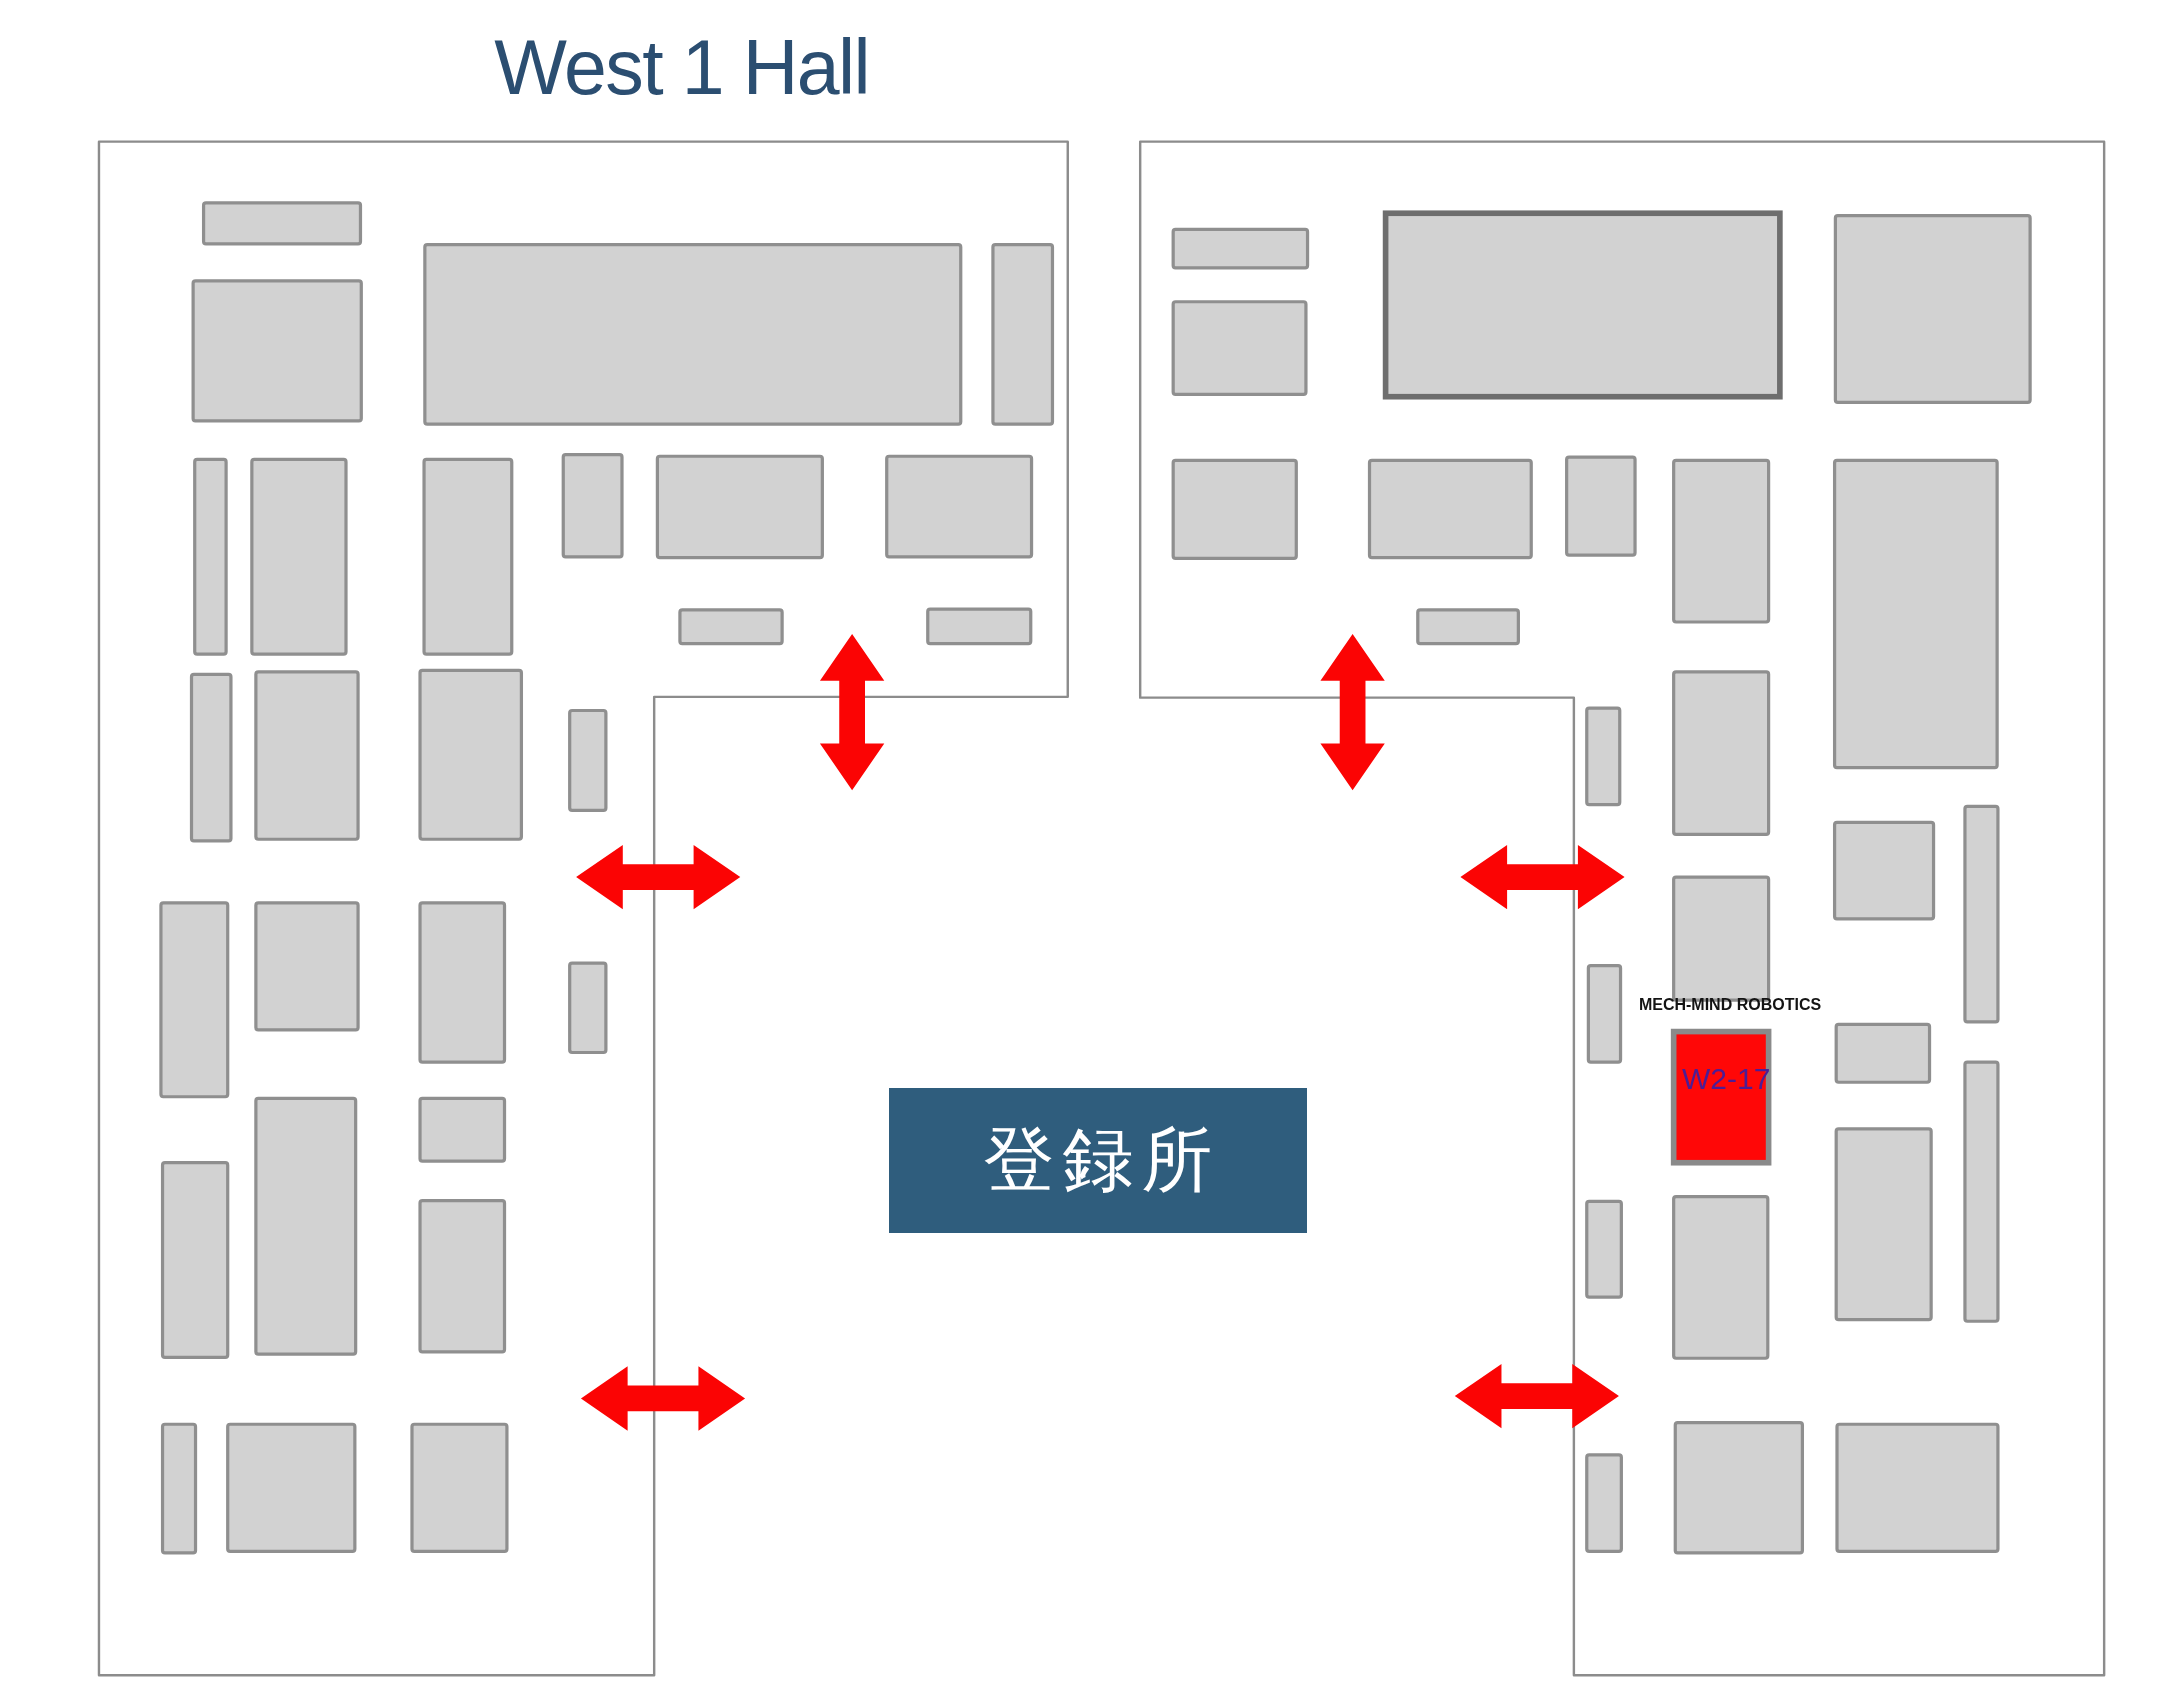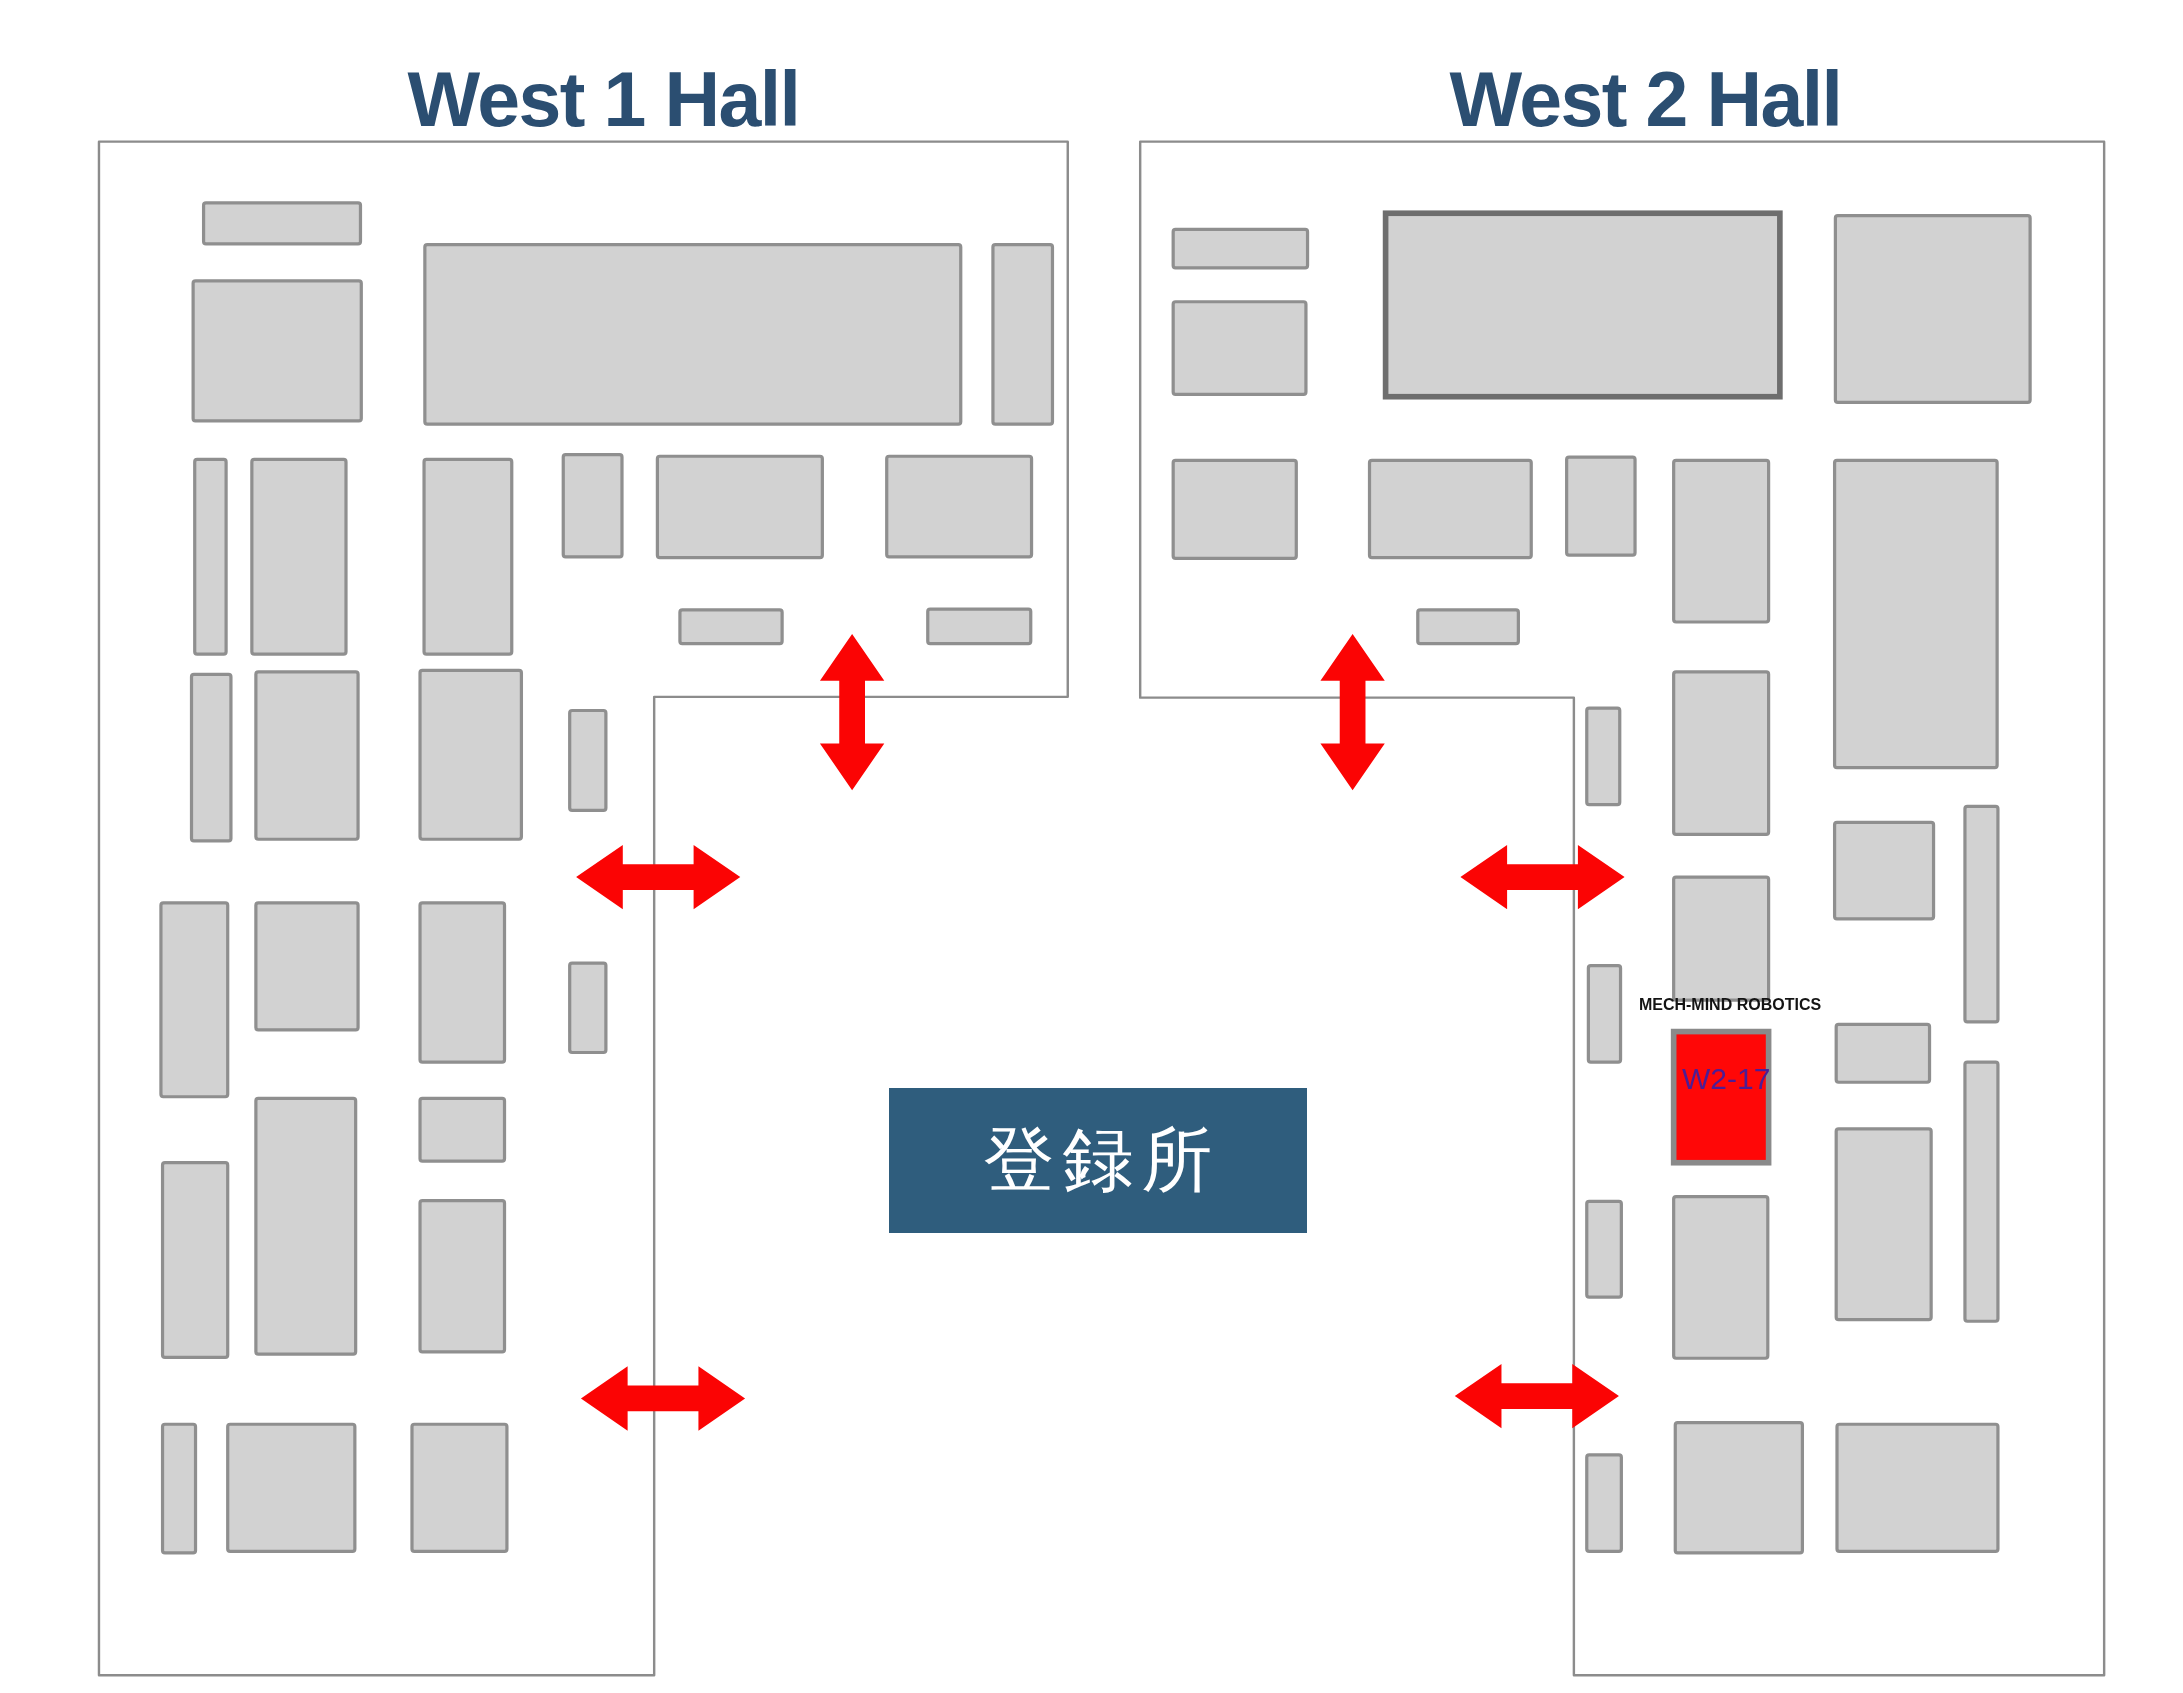--- a/index.html
+++ b/index.html
@@ -7,28 +7,27 @@
     position:relative;
     width:2183px;height:1693px;
     background:#ffffff;
     font-family:"Liberation Sans","DejaVu Sans",sans-serif;
     overflow:hidden;
   }
   #map-svg{position:absolute;left:0;top:0;}
   .hall-title{
     position:absolute;
     width:531px;
-    text-align:center;
+    text-align:right;
     font-size:77px;
-    font-weight:700;
+    font-weight:400;
     letter-spacing:-1.6px;
     color:#2b4e71;
     top:22.5px;
     white-space:nowrap;
-    margin-top:32px;
   }
   #hall-title-west1{left:338px;}
   #hall-title-west2{left:1380px;}
   #exhibitor-label{
     position:absolute;
     left:1597px;top:996px;width:266px;
     text-align:center;
     font-size:16px;
     font-weight:bold;
     color:#141414;
@@ -119,21 +118,20 @@
       <polygon points="1059,788 1099,846 1075,846 1075,924 1099,924 1059,982 1019,924 1043,924 1043,846 1019,846" fill="#fb0404"></polygon>
       <polygon points="1681,788 1721,846 1697,846 1697,924 1721,924 1681,982 1641,924 1665,924 1665,846 1641,846" fill="#fb0404"></polygon>
       <polygon points="716,1090 774,1050 774,1074 862,1074 862,1050 920,1090 862,1130 862,1106 774,1106 774,1130" fill="#fb0404"></polygon>
       <polygon points="1815,1090 1873,1050 1873,1074 1961,1074 1961,1050 2019,1090 1961,1130 1961,1106 1873,1106 1873,1130" fill="#fb0404"></polygon>
       <polygon points="722,1738 780,1698 780,1722 868,1722 868,1698 926,1738 868,1778 868,1754 780,1754 780,1778" fill="#fb0404"></polygon>
       <polygon points="1808,1735 1866,1695 1866,1719 1954,1719 1954,1695 2012,1735 1954,1775 1954,1751 1866,1751 1866,1775" fill="#fb0404"></polygon>
     </svg>
 
   <div class="hall-title" id="hall-title-west1" style="color: rgb(43, 78, 113);">West 1 Hall</div>
 
-  <div class="hall-title" id="hall-title-west2" style="color: rgb(43, 78, 113);">West 2 Hall</div>
 
   <div id="exhibitor-label">MECH-MIND ROBOTICS</div>
 
   <div id="booth-number-label">W2-17</div>
 
   <div id="registration-box" style="background: rgb(47, 93, 125);">
     <span>登録所</span>
   </div>
 
 </div>

